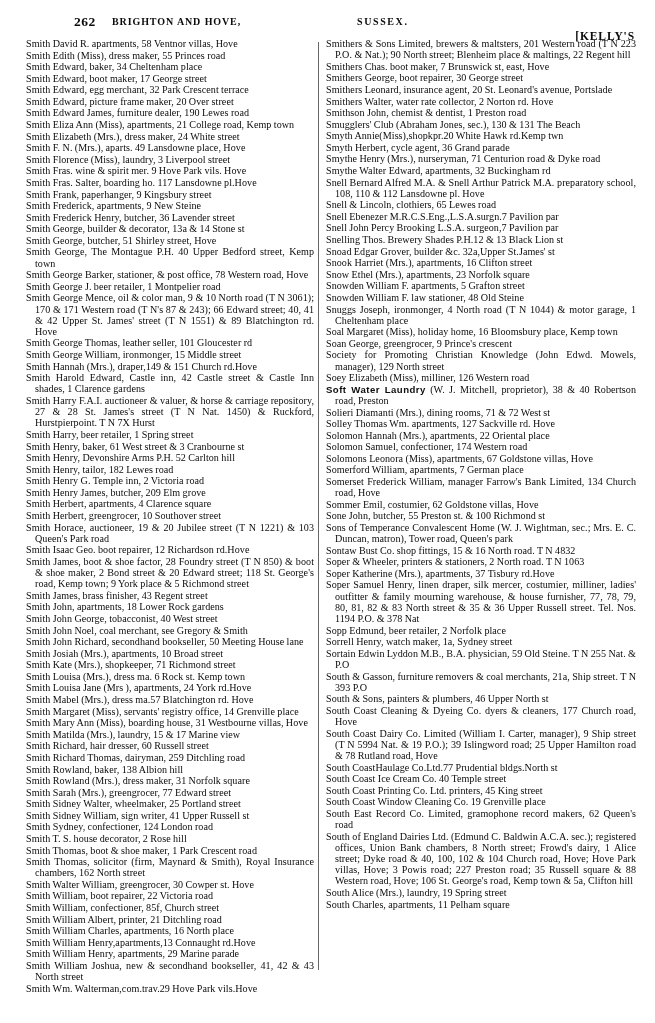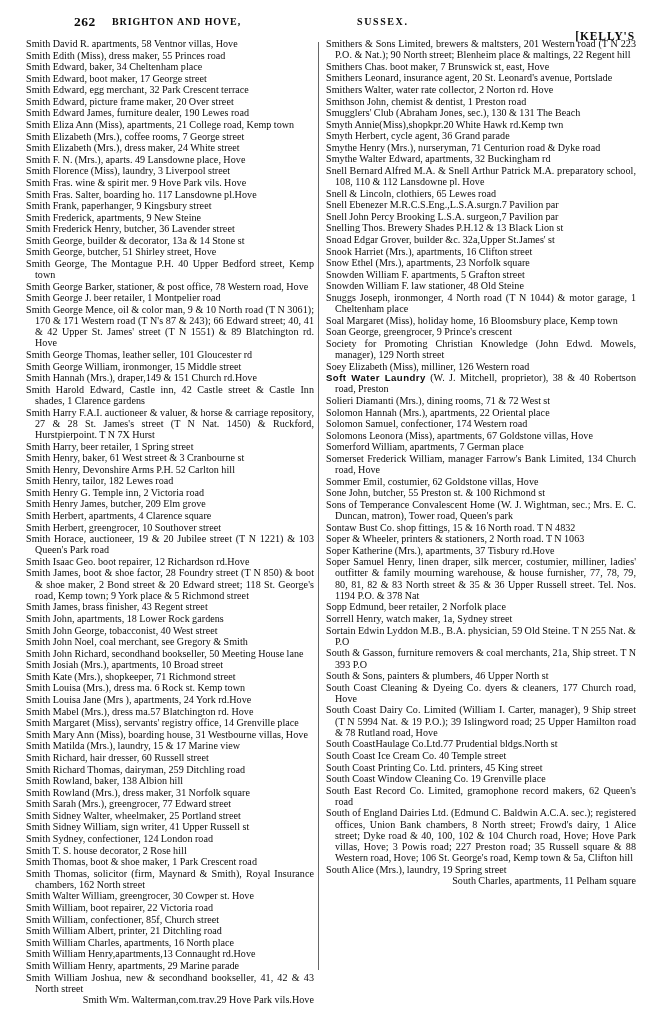--- a/index.html
+++ b/index.html
@@ -114,21 +114,21 @@
     letter-spacing: 0.05px;
   }
   
   ul.entries li .display-name {
     font-family: "Liberation Sans", "DejaVu Sans", sans-serif;
     font-weight: bold;
     font-size: 9.6px;
     letter-spacing: 0.45px;
   }
   ul.entries li.last-line {
-    text-align: right;
+    text-align: left;
   }
 
   
   .page::after {
     content: "";
     position: absolute;
     inset: 0;
     pointer-events: none;
     background: rgba(255,255,255,0);
   }
@@ -151,21 +151,20 @@
     <div class="col col-left">
       <ul class="entries" id="left-entries">
           <li>Smith David R. apartments, 58 Ventnor villas, Hove</li>
           <li>Smith Edith (Miss), dress maker, 55 Princes road</li>
           <li>Smith Edward, baker, 34 Cheltenham place</li>
           <li>Smith Edward, boot maker, 17 George street</li>
           <li>Smith Edward, egg merchant, 32 Park Crescent terrace</li>
           <li>Smith Edward, picture frame maker, 20 Over street</li>
           <li>Smith Edward James, furniture dealer, 190 Lewes road</li>
           <li>Smith Eliza Ann (Miss), apartments, 21 College road, Kemp town</li>
-          <li>Smith Elizabeth (Mrs.), coffee rooms, 7 George street</li>
           <li>Smith Elizabeth (Mrs.), dress maker, 24 White street</li>
           <li>Smith F. N. (Mrs.), aparts. 49 Lansdowne place, Hove</li>
           <li>Smith Florence (Miss), laundry, 3 Liverpool street</li>
           <li>Smith Fras. wine &amp; spirit mer. 9 Hove Park vils. Hove</li>
           <li>Smith Fras. Salter, boarding ho. 117 Lansdowne pl.Hove</li>
           <li>Smith Frank, paperhanger, 9 Kingsbury street</li>
           <li>Smith Frederick, apartments, 9 New Steine</li>
           <li>Smith Frederick Henry, butcher, 36 Lavender street</li>
           <li>Smith George, builder &amp; decorator, 13a &amp; 14 Stone st</li>
           <li>Smith George, butcher, 51 Shirley street, Hove</li>
@@ -221,20 +220,21 @@
           <li>Smith William Henry,apartments,13 Connaught rd.Hove</li>
           <li>Smith William Henry, apartments, 29 Marine parade</li>
           <li>Smith William Joshua, new &amp; secondhand bookseller, 41, 42 &amp; 43 North street</li>
           <li class="last-line">Smith Wm. Walterman,com.trav.29 Hove Park vils.Hove</li>
         </ul>
     </div>
     <div class="col col-right">
       <ul class="entries" id="right-entries">
           <li>Smithers &amp; Sons Limited, brewers &amp; maltsters, 201 Western road (T N 223 P.O. &amp; Nat.); 90 North street; Blenheim place &amp; maltings, 22 Regent hill</li>
           <li>Smithers Chas. boot maker, 7 Brunswick st, east, Hove</li>
+          <li>Smithers George, boot repairer, 30 George street</li>
           <li>Smithers Leonard, insurance agent, 20 St. Leonard's avenue, Portslade</li>
           <li>Smithers Walter, water rate collector, 2 Norton rd. Hove</li>
           <li>Smithson John, chemist &amp; dentist, 1 Preston road</li>
           <li>Smugglers' Club (Abraham Jones, sec.), 130 &amp; 131 The Beach</li>
           <li>Smyth Annie(Miss),shopkpr.20 White Hawk rd.Kemp twn</li>
           <li>Smyth Herbert, cycle agent, 36 Grand parade</li>
           <li>Smythe Henry (Mrs.), nurseryman, 71 Centurion road &amp; Dyke road</li>
           <li>Smythe Walter Edward, apartments, 32 Buckingham rd</li>
           <li>Snell Bernard Alfred M.A. &amp; Snell Arthur Patrick M.A. preparatory school, 108, 110 &amp; 112 Lansdowne pl. Hove</li>
           <li>Snell &amp; Lincoln, clothiers, 65 Lewes road</li>
@@ -246,20 +246,21 @@
           <li>Snow Ethel (Mrs.), apartments, 23 Norfolk square</li>
           <li>Snowden William F. apartments, 5 Grafton street</li>
           <li>Snowden William F. law stationer, 48 Old Steine</li>
           <li>Snuggs Joseph, ironmonger, 4 North road (T N 1044) &amp; motor garage, 1 Cheltenham place</li>
           <li>Soal Margaret (Miss), holiday home, 16 Bloomsbury place, Kemp town</li>
           <li>Soan George, greengrocer, 9 Prince's crescent</li>
           <li>Society for Promoting Christian Knowledge (John Edwd. Mowels, manager), 129 North street</li>
           <li>Soey Elizabeth (Miss), milliner, 126 Western road</li>
           <li><span class="display-name">Soft Water Laundry</span><span> (W. J. Mitchell, proprietor), 38 &amp; 40 Robertson road, Preston</span></li>
           <li>Solieri Diamanti (Mrs.), dining rooms, 71 &amp; 72 West st</li>
+          <li>Solley Thomas Wm. apartments, 127 Sackville rd. Hove</li>
           <li>Solomon Hannah (Mrs.), apartments, 22 Oriental place</li>
           <li>Solomon Samuel, confectioner, 174 Western road</li>
           <li>Solomons Leonora (Miss), apartments, 67 Goldstone villas, Hove</li>
           <li>Somerford William, apartments, 7 German place</li>
           <li>Somerset Frederick William, manager Farrow's Bank Limited, 134 Church road, Hove</li>
           <li>Sommer Emil, costumier, 62 Goldstone villas, Hove</li>
           <li>Sone John, butcher, 55 Preston st. &amp; 100 Richmond st</li>
           <li>Sons of Temperance Convalescent Home (W. J. Wightman, sec.; Mrs. E. C. Duncan, matron), Tower road, Queen's park</li>
           <li>Sontaw Bust Co. shop fittings, 15 &amp; 16 North road. T N 4832</li>
           <li>Soper &amp; Wheeler, printers &amp; stationers, 2 North road. T N 1063</li>

